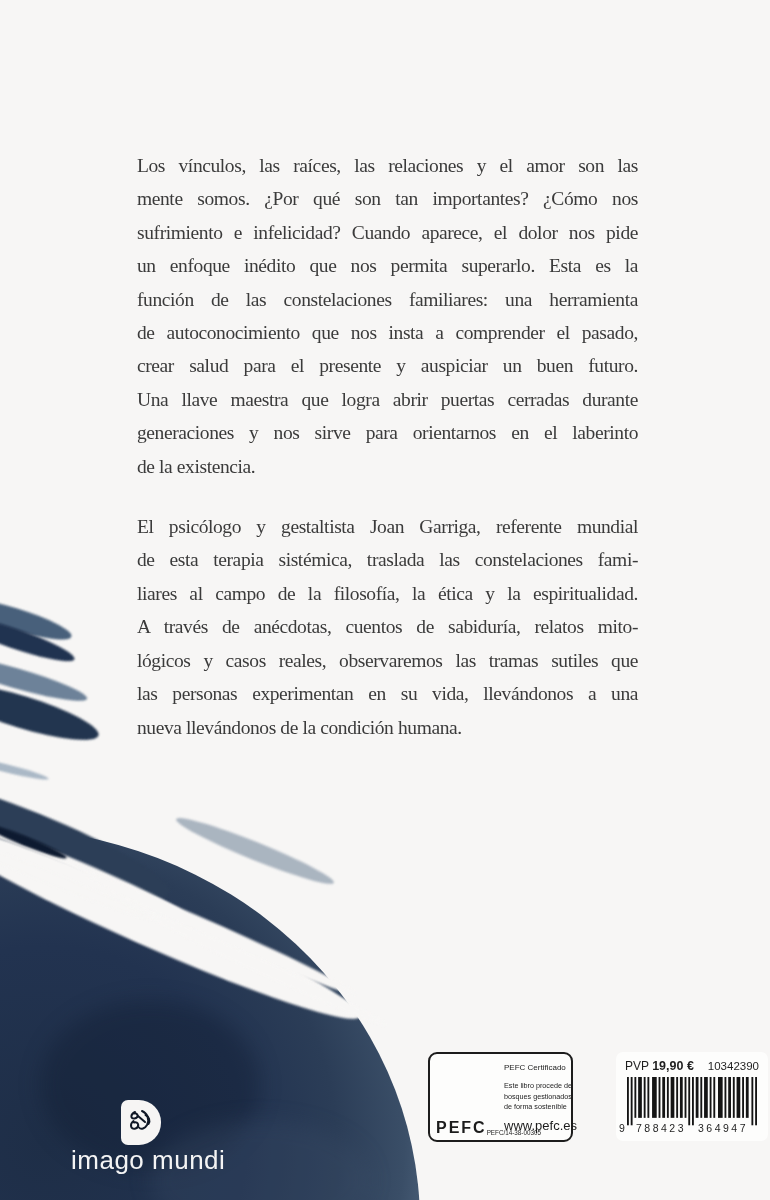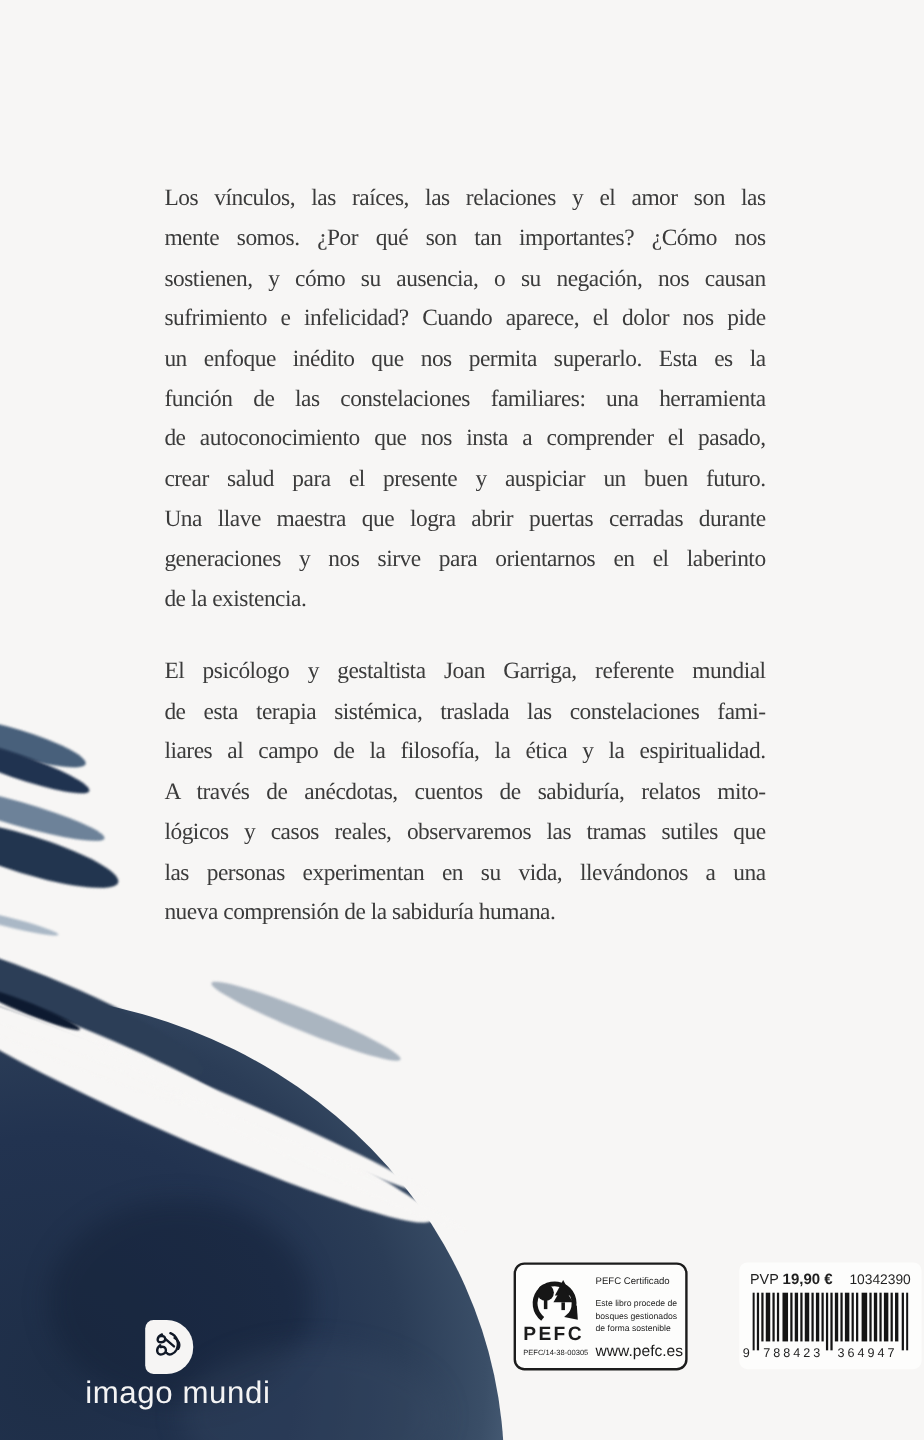--- a/index.html
+++ b/index.html
@@ -60,21 +60,21 @@
     margin-left:14px;color:#f4f4f4;font-size:26px;font-weight:400;
     font-family:"Liberation Sans","DejaVu Sans",sans-serif;letter-spacing:.5px;
   }
 
   
   .pefc{
     position:absolute;left:428px;top:1052px;width:145px;height:90px;box-sizing:border-box;
     background:#fdfdfc;border:2.5px solid #1c1c1c;border-radius:9px;
     display:flex;padding:6px 5px 4px 6px;color:#1c1c1c;
   }
-  .pefc-left{width:62px;display:flex;flex-direction:column;align-items:flex-start;}
+  .pefc-left{width:62px;display:flex;flex-direction:row;align-items:flex-end;}
   .pefc-word{font-weight:bold;font-size:16px;letter-spacing:2px;line-height:16px;margin-top:1px;}
   .pefc-license{font-size:6.3px;margin-top:3px;white-space:nowrap;}
   .pefc-right{flex:1;padding-left:6px;display:flex;flex-direction:column;}
   .pefc-title{font-size:8px;font-weight:normal;margin-top:3px;}
   .pefc-desc{font-size:7.2px;line-height:10.5px;margin-top:9px;}
   .pefc-web{font-size:13px;margin-top:auto;margin-bottom:3px;}
 
   
   .price{
     position:absolute;left:616px;top:1052px;width:152px;height:89px;box-sizing:border-box;
@@ -111,38 +111,37 @@
   <div class="stroke w1"></div>
   <div class="stroke w2"></div>
   <div class="stroke w3"></div>
   <div class="stroke w4"></div>
 </div>
 
 <div class="copy">
     <div class="para">
       <div class="tline">Los vínculos, las raíces, las relaciones y el amor son las</div>
       <div class="tline">mente somos. ¿Por qué son tan importantes? ¿Cómo nos</div>
-      <div class="tline">sostienen, y cómo su ausencia, o su negación, nos causan</div>
       <div class="tline">sufrimiento e infelicidad? Cuando aparece, el dolor nos pide</div>
       <div class="tline">un enfoque inédito que nos permita superarlo. Esta es la</div>
       <div class="tline">función de las constelaciones familiares: una herramienta</div>
       <div class="tline">de autoconocimiento que nos insta a comprender el pasado,</div>
       <div class="tline">crear salud para el presente y auspiciar un buen futuro.</div>
       <div class="tline">Una llave maestra que logra abrir puertas cerradas durante</div>
       <div class="tline">generaciones y nos sirve para orientarnos en el laberinto</div>
       <div class="tline tlast">de la existencia.</div>
     </div>
     <div class="para">
       <div class="tline">El psicólogo y gestaltista Joan Garriga, referente mundial</div>
       <div class="tline">de esta terapia sistémica, traslada las constelaciones fami-</div>
       <div class="tline">liares al campo de la filosofía, la ética y la espiritualidad.</div>
       <div class="tline">A través de anécdotas, cuentos de sabiduría, relatos mito-</div>
       <div class="tline">lógicos y casos reales, observaremos las tramas sutiles que</div>
       <div class="tline">las personas experimentan en su vida, llevándonos a una</div>
-      <div class="tline tlast">nueva comprensión de la sabiduría humana.</div>
+      <div class="tline tlast">nueva llevándonos de la condición humana.</div>
     </div>
   </div>
 
 <div class="imprint">
   <div class="dmark">
     <svg width="30" height="34" viewBox="0 0 30 34">
       <g fill="none" stroke="#101826" stroke-width="2" stroke-linecap="round">
         <path d="M9 6 C4.5 8, 4 13, 8.5 12.5 C13 12, 12.5 6.5, 8 7.5"></path>
         <path d="M7.5 15 C3.5 18, 4.5 24, 9.5 22.5 C14 21, 12.5 15, 8 16.5"></path>
         <path d="M16 5 C21 7, 24 13, 21 19 C19 22.5, 15 24, 13 21.5"></path>

